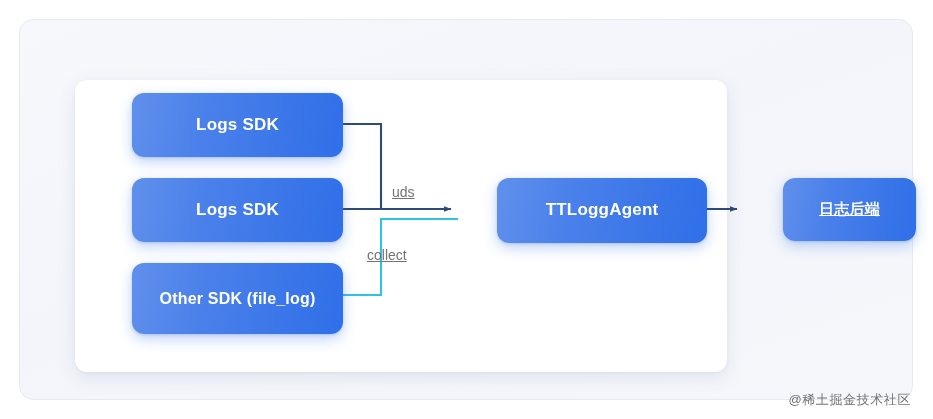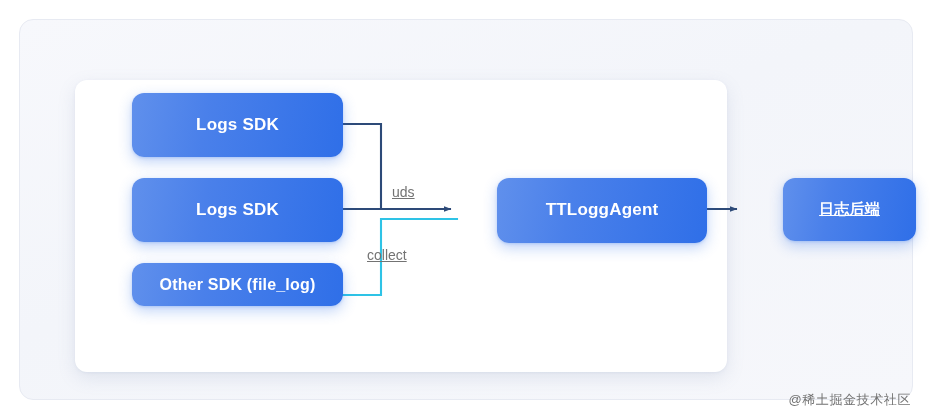--- a/index.html
+++ b/index.html
@@ -67,21 +67,21 @@
     font-weight: bold;
     letter-spacing: 0.2px;
     text-align: center;
     line-height: 1.22;
     user-select: none;
     margin-left: 40px;
   }
 
   #node-logs-sdk-1 { left: 92px;  top: 93px;  width: 211px; height: 64px; font-size: 17px; }
   #node-logs-sdk-2 { left: 92px;  top: 178px; width: 211px; height: 64px; font-size: 17px; }
-  #node-other-sdk  { left: 92px;  top: 263px; width: 211px; height: 43px; font-size: 16px; }
+  #node-other-sdk  { left: 92px;  top: 263px; width: 211px; height: 71px; font-size: 16px; }
   #node-ttloggagent{ left: 457px; top: 178px; width: 210px; height: 65px; font-size: 17px; }
   #node-log-backend{ left: 743px; top: 178px; width: 133px; height: 63px; font-size: 15px; text-decoration: underline; }
 
   .node-label { display: block; }
 
   
   .edge-label {
     position: absolute;
     color: #737373;
     font-size: 14px;

